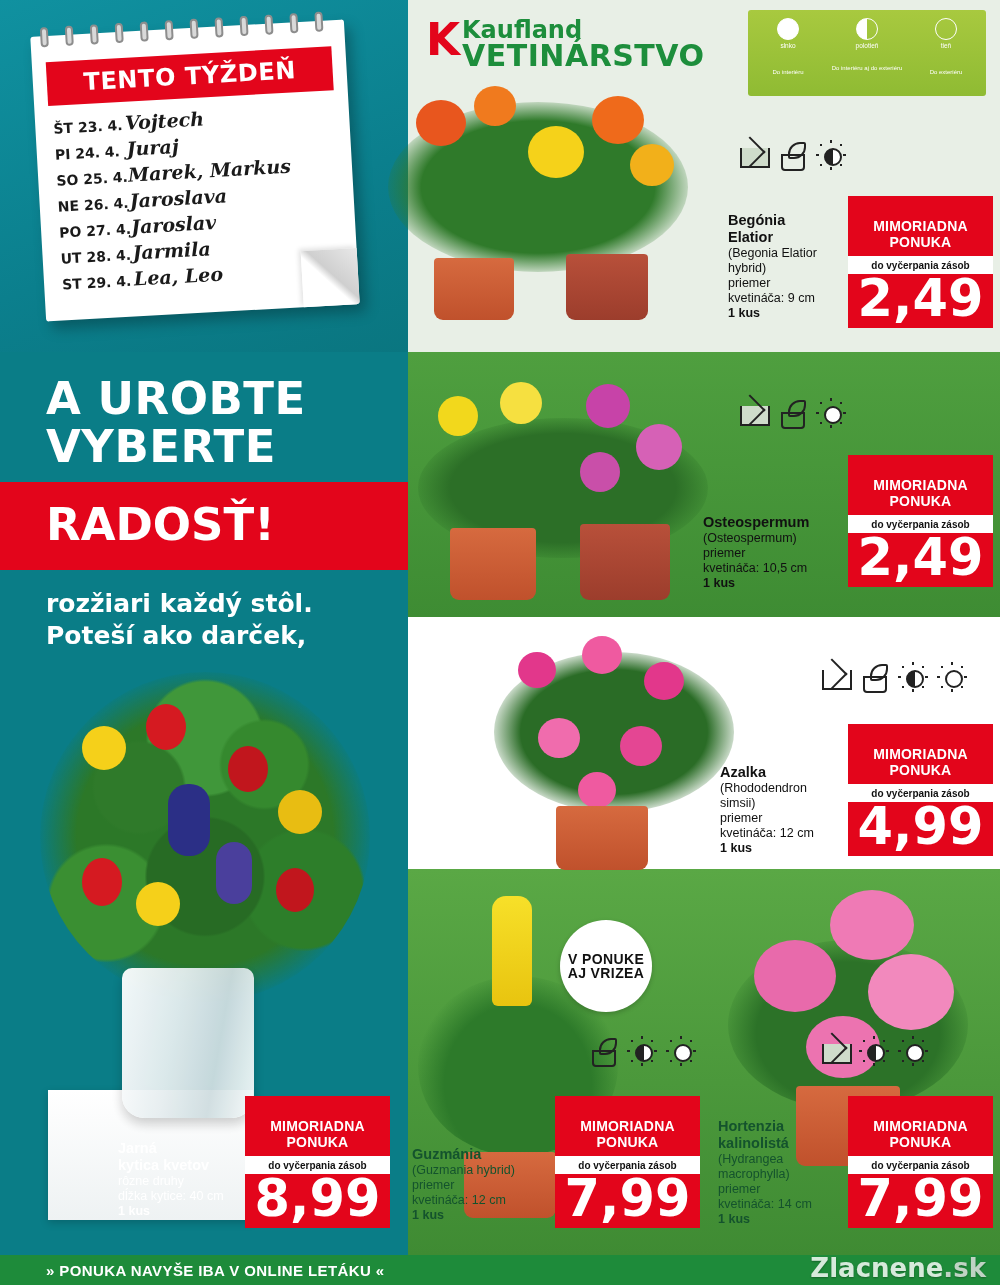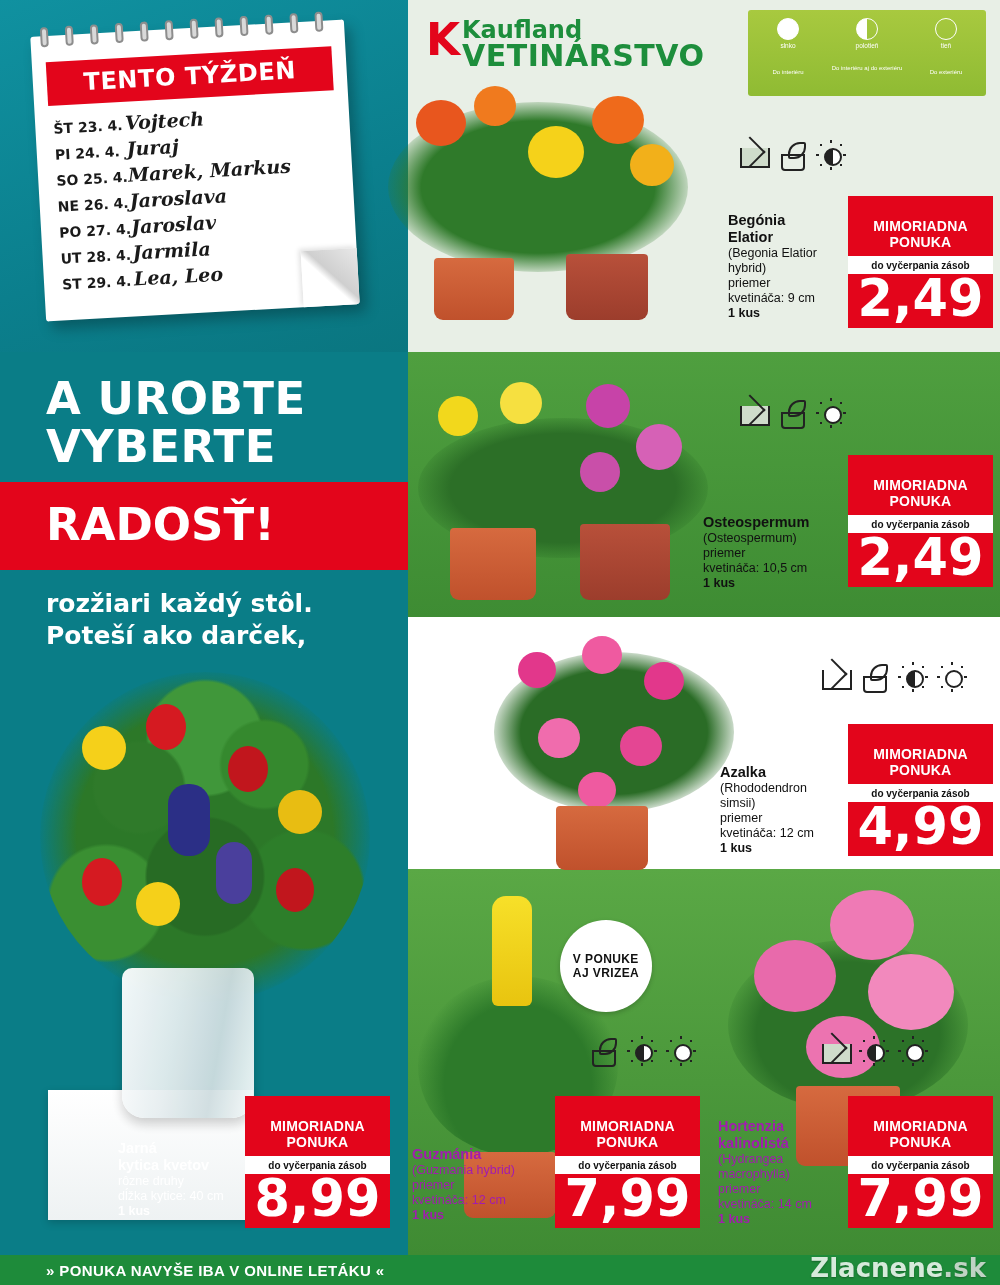--- a/index.html
+++ b/index.html
@@ -223,21 +223,21 @@
       radial-gradient(circle at 28.5px 15px,#222 0 1.4px,transparent 1.5px),
       radial-gradient(circle at 5px 5px,#222 0 1.3px,transparent 1.4px),
       radial-gradient(circle at 25px 5px,#222 0 1.3px,transparent 1.4px),
       radial-gradient(circle at 5px 25px,#222 0 1.3px,transparent 1.4px),
       radial-gradient(circle at 25px 25px,#222 0 1.3px,transparent 1.4px);
   }
 
   
   .desc { position:absolute; font-size:12.5px; line-height:15px; color:#111; }
   .desc .t { font-weight:bold; font-size:14.5px; line-height:17px; }
-  .desc.on-green, .desc.on-green .t { color:#a21caf; }
+  .desc.on-green, .desc.on-green .t { color:#14532d; }
 
   
   .price {
     position:absolute; width:145px; background:#e3051b; color:#ffffff;
     text-align:center;
   }
   .price .hdr {
     font-weight:bold; font-size:14px; line-height:16px; padding:22px 0 6px;
     letter-spacing:.2px;
   }
@@ -255,23 +255,23 @@
   .pot {
     position:absolute; border-radius:4px 4px 9px 9px;
     background:linear-gradient(180deg,#d66a3f 0%,#c0512c 100%);
   }
   .pot.dark { background:linear-gradient(180deg,#b8503a 0%,#9c3d2c 100%); }
   .foliage { position:absolute; border-radius:50%; }
 
   
   .badge {
     position:absolute; width:92px; height:92px; border-radius:50%;
-    background:#ffffff; color:#111; text-align:left;
+    background:#ffffff; color:#111; text-align:right;
     display:flex; align-items:center; justify-content:center;
-    font-weight:bold; font-size:12px; line-height:14px; letter-spacing:.4px;
+    font-weight:bold; font-size:14px; line-height:14px; letter-spacing:.4px;
     box-shadow:0 2px 5px rgba(0,0,0,.2);
   }
 
   
   .bottom-bar {
     position:absolute; left:0; bottom:0; width:1000px; height:30px;
     background:#1e8b3a;
   }
   .bottom-bar span {
     position:absolute; left:46px; top:7px; color:#ffffff; font-weight:bold;

